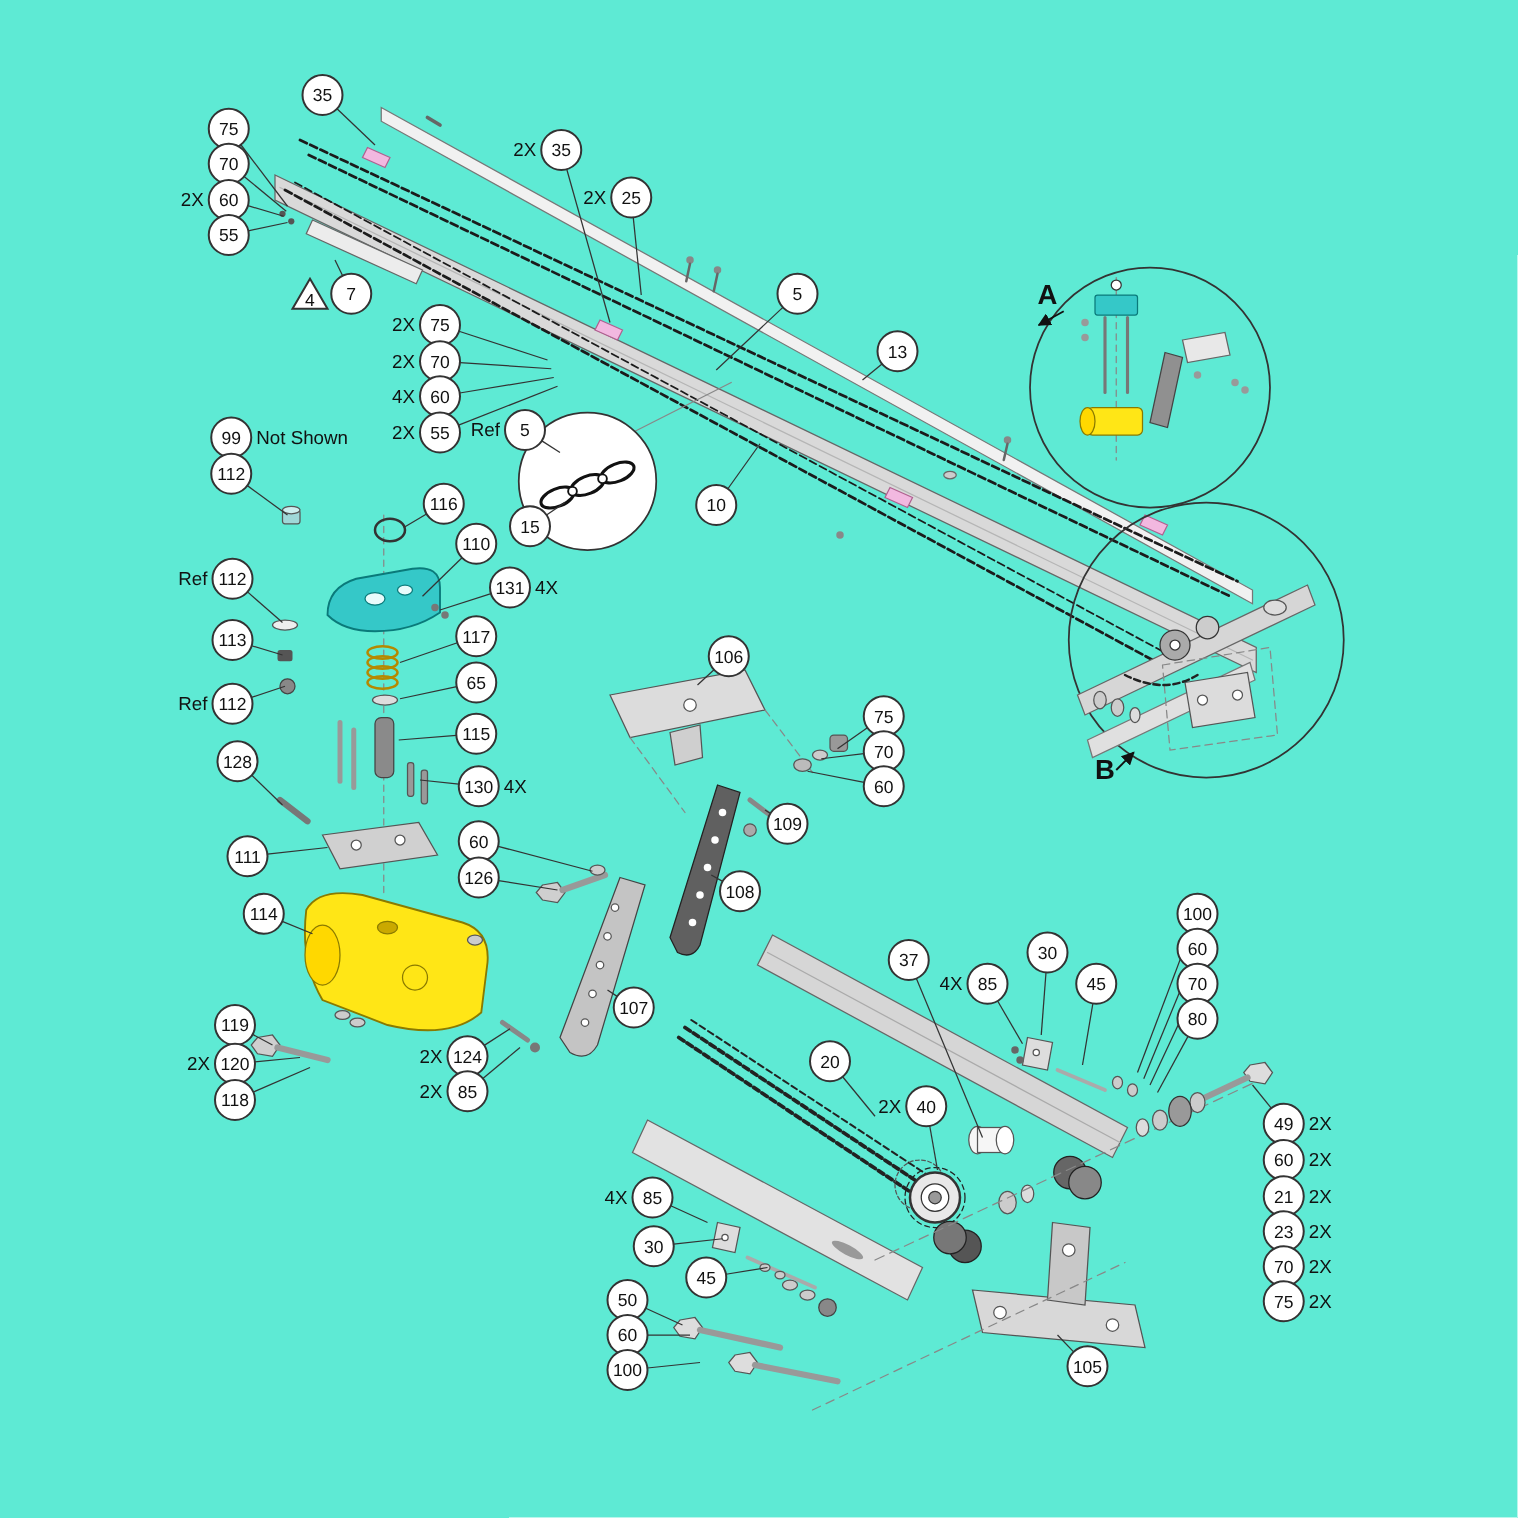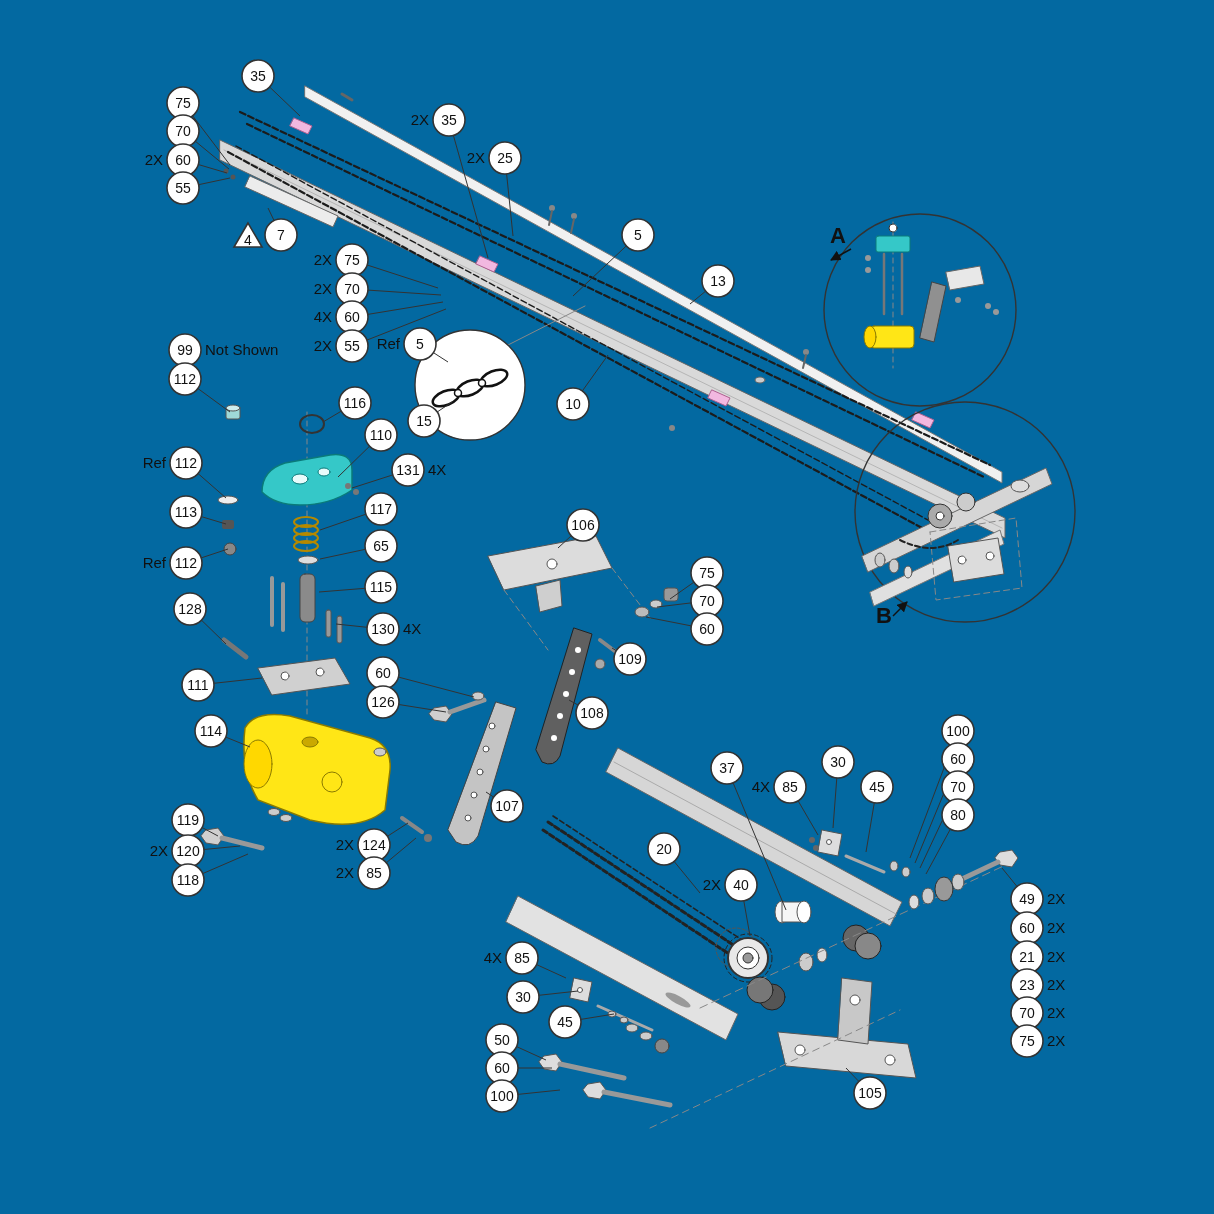--- a/index.html
+++ b/index.html
@@ -1,16 +1,16 @@
 <!DOCTYPE html>
 <html><head>
 <meta charset="utf-8">
 <style>
   html,body{margin:0;padding:0;background:#fff;}
-  .stage{width:1214px;height:1214px;position:relative;background:#0369a1;overflow:hidden;}
+  .stage{width:1214px;height:1214px;position:relative;background:#5eead4;overflow:hidden;}
   svg{display:block;}
   svg text{font-family:"Liberation Sans", sans-serif;}
 </style>
 </head>
 <body>
 
 <div class="stage">
 <svg id="diagram" width="1214" height="1214" viewBox="0 0 1214 1214">
   <defs>
     <marker id="arrow" viewBox="0 0 10 10" refX="9" refY="5" markerWidth="7" markerHeight="7" orient="auto-start-reverse">

